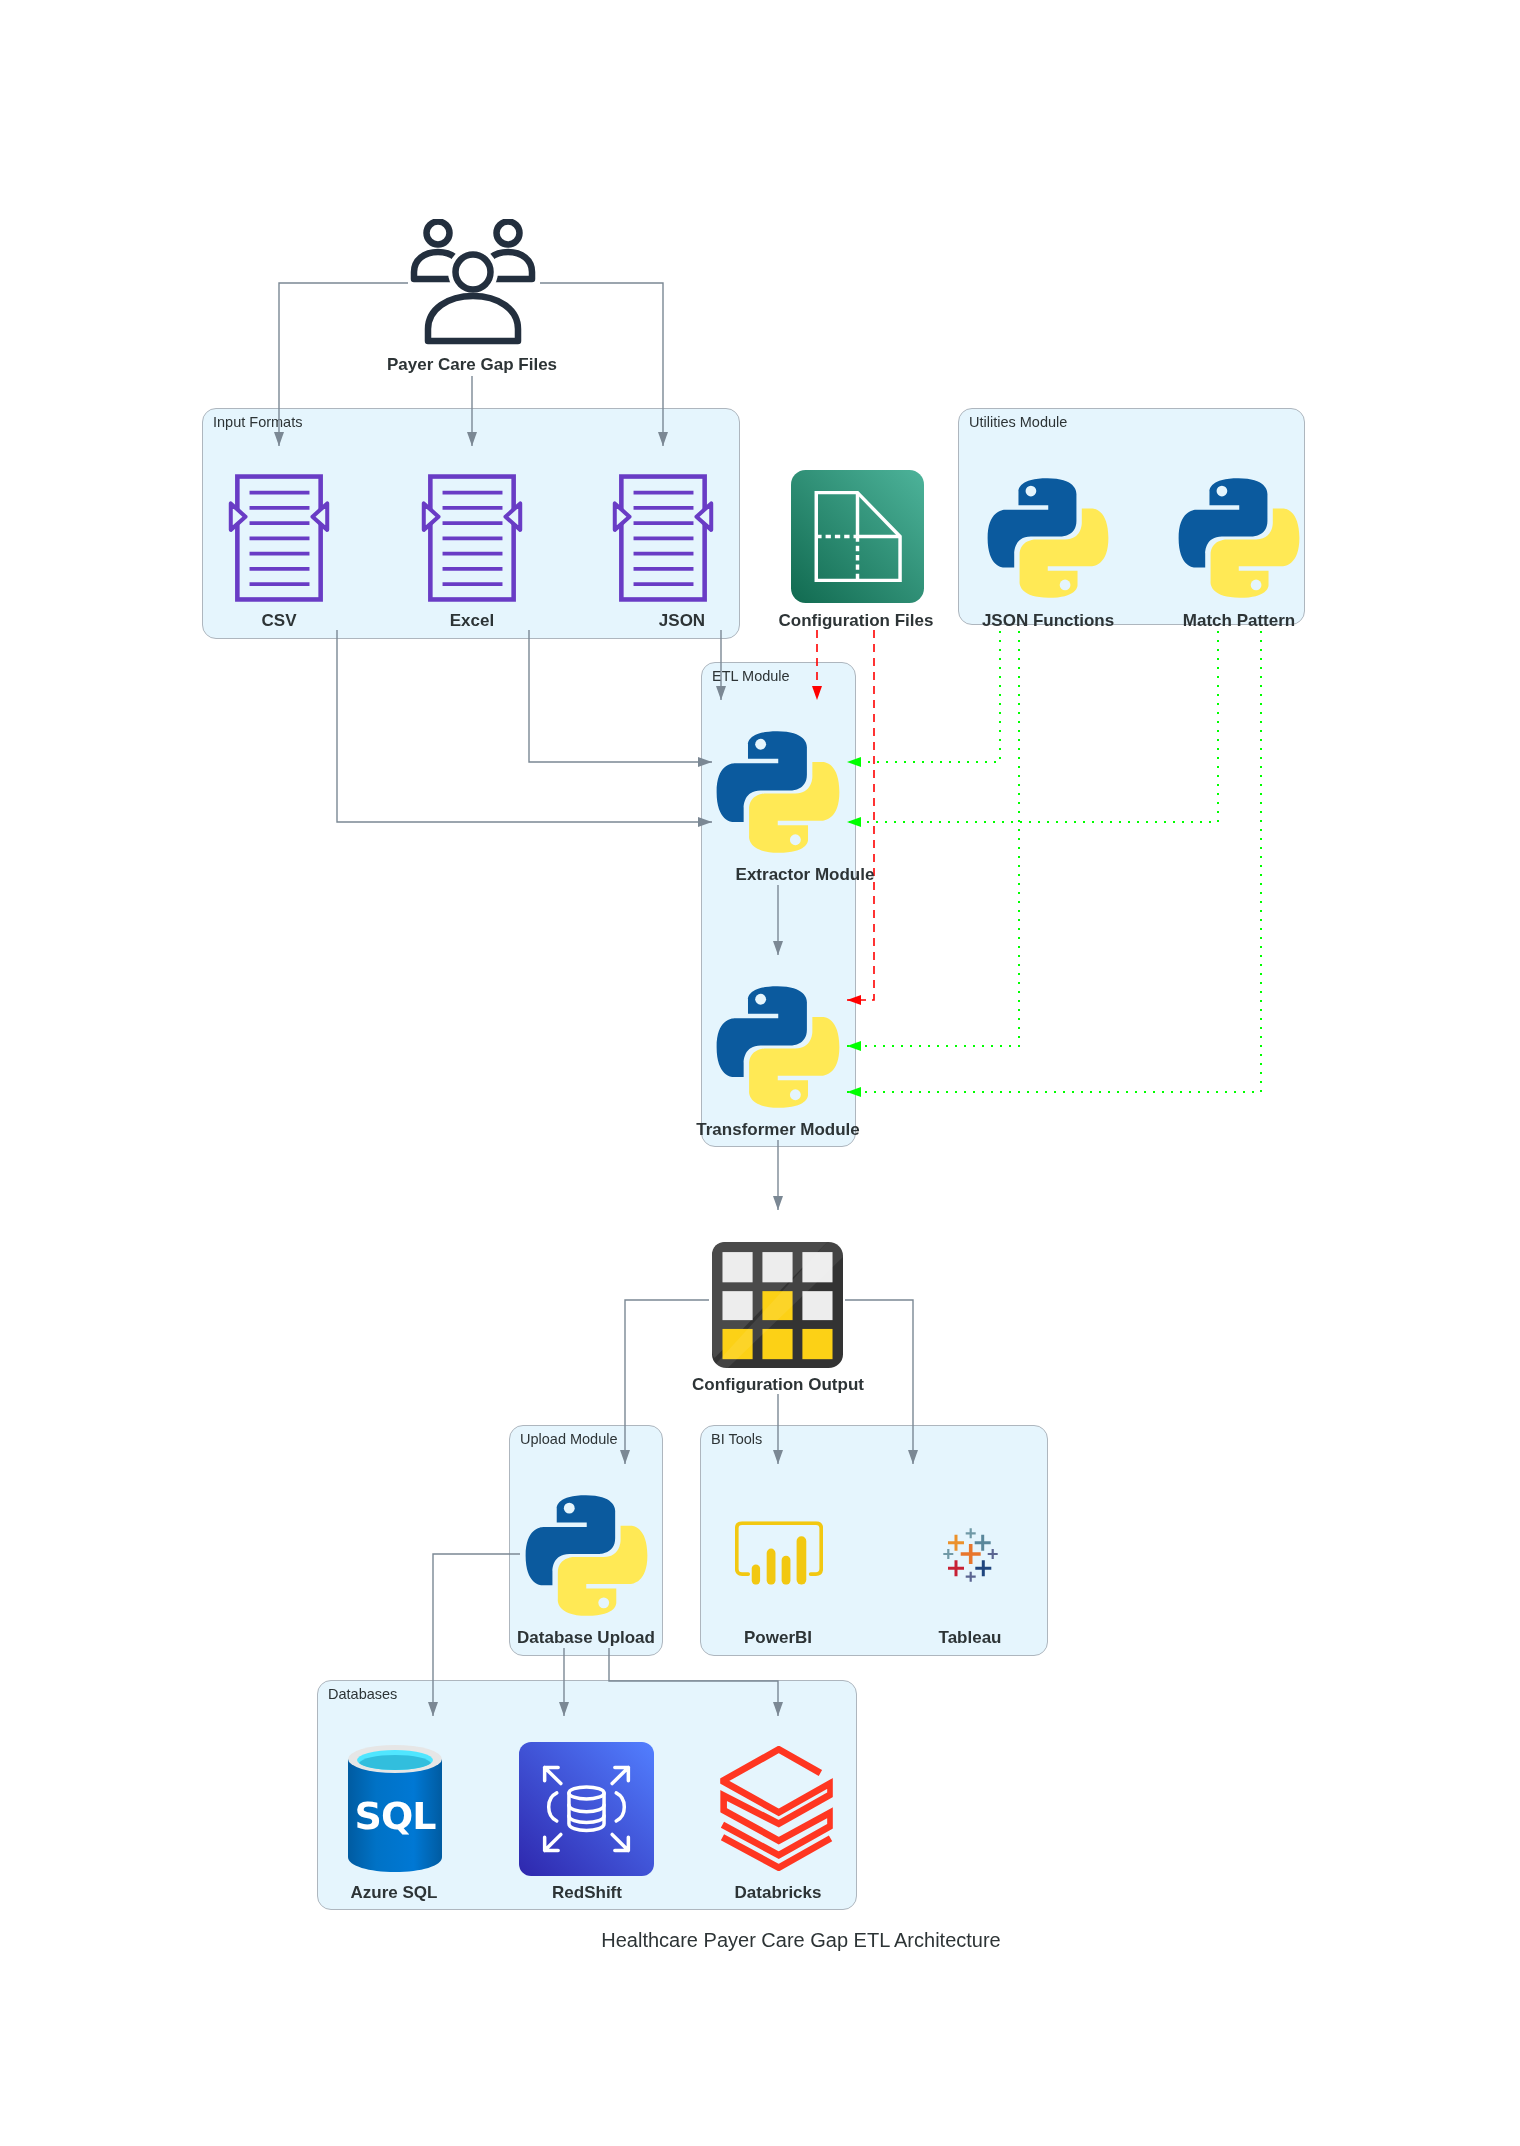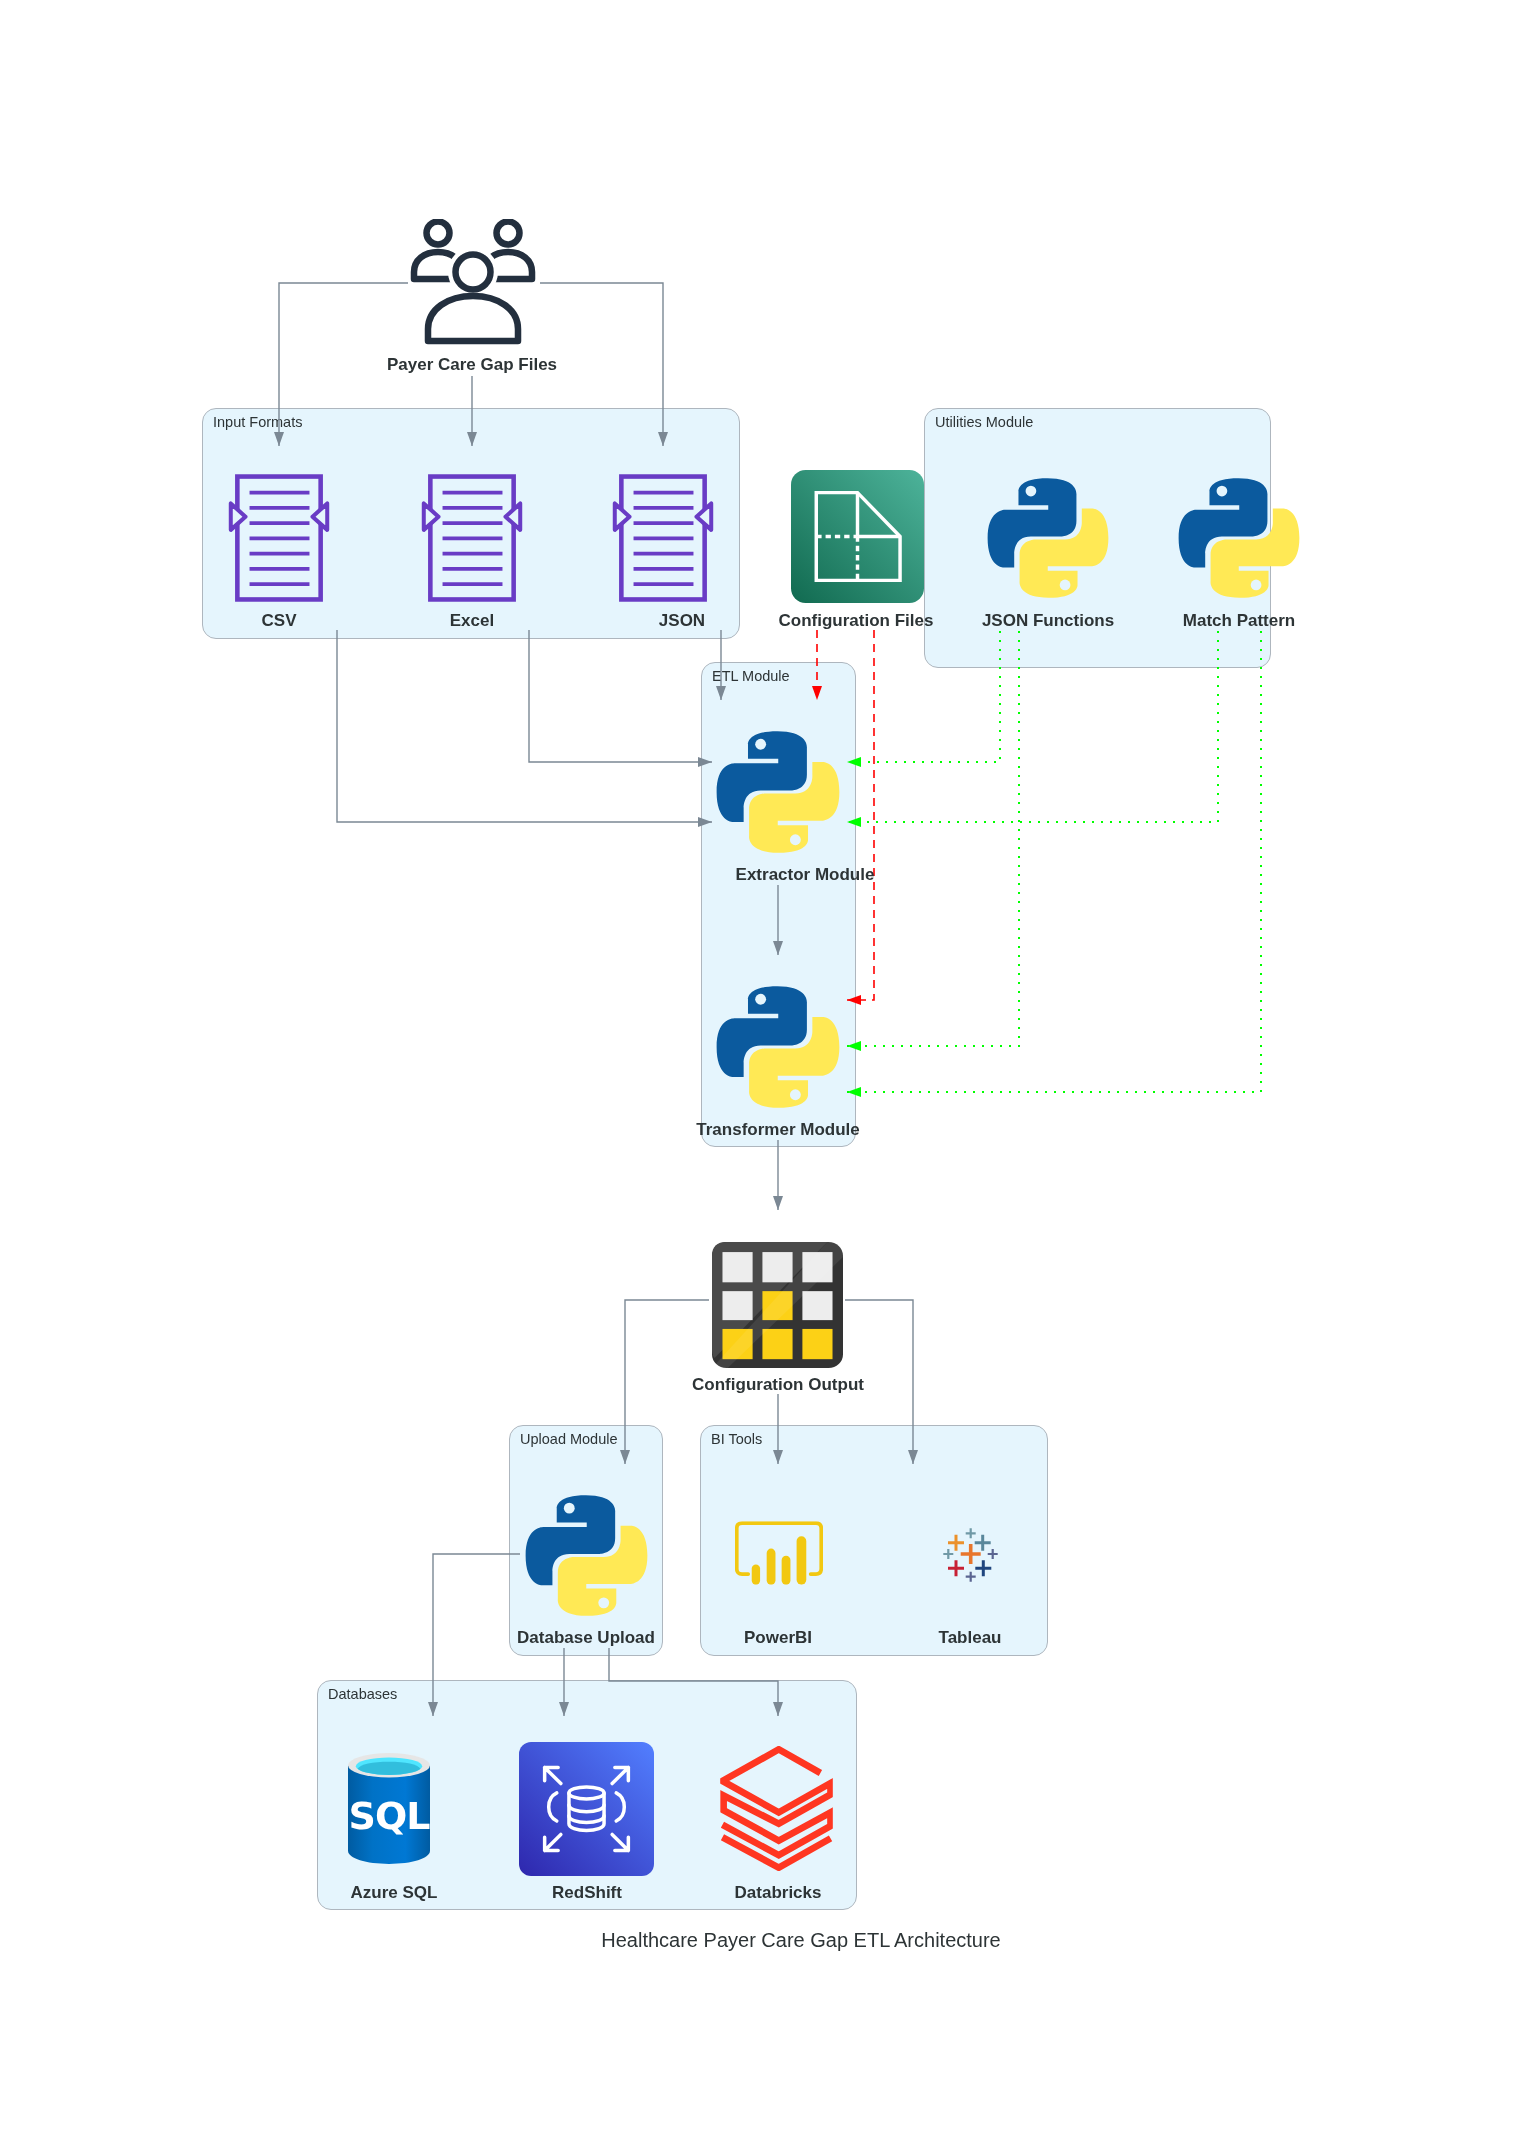--- a/index.html
+++ b/index.html
@@ -179,21 +179,21 @@
       <path d="M0,0 L14,5 L0,10 Z" fill="var(--edge-util)"></path>
     </marker>
   </defs>
 </svg>
 
 <div id="canvas">
 
   <div class="cluster" style="left:202px;top:408px;width:538px;height:231px;">
     <span class="cluster-label">Input Formats</span>
   </div>
-  <div class="cluster" style="left:924px;top:408px;width:347px;height:260px;">
+  <div class="cluster" style="left:958px;top:408px;width:347px;height:217px;">
     <span class="cluster-label">Utilities Module</span>
   </div>
   <div class="cluster" style="left:701px;top:662px;width:155px;height:485px;">
     <span class="cluster-label">ETL Module</span>
   </div>
   <div class="cluster" style="left:509px;top:1425px;width:154px;height:231px;">
     <span class="cluster-label">Upload Module</span>
   </div>
   <div class="cluster" style="left:700px;top:1425px;width:348px;height:231px;">
     <span class="cluster-label">BI Tools</span>
@@ -304,21 +304,21 @@
       </svg>
   </div>
   <span class="node-label" style="left:778px;top:1638px;">PowerBI</span>
   <div class="icon" style="left:940px;top:1520px;width:65px;height:65px;">
     <svg viewBox="0 0 65 65">
         <use href="#sym-tableau"></use>
       </svg>
   </div>
   <span class="node-label" style="left:970px;top:1638px;">Tableau</span>
 
-  <div class="icon" style="left:348px;top:1745px;width:82px;height:127px;">
+  <div class="icon" style="left:348px;top:1745px;width:94px;height:127px;">
     <svg viewBox="0 0 94 127">
         <use href="#sym-azuresql"></use>
       </svg>
     <span class="sql-text">SQL</span>
   </div>
   <span class="node-label" style="left:394px;top:1893px;">Azure SQL</span>
   <div class="icon" style="left:519px;top:1742px;width:135px;height:134px;">
     <svg viewBox="0 0 100 100" preserveAspectRatio="none">
         <use href="#sym-redshift"></use>
       </svg>

